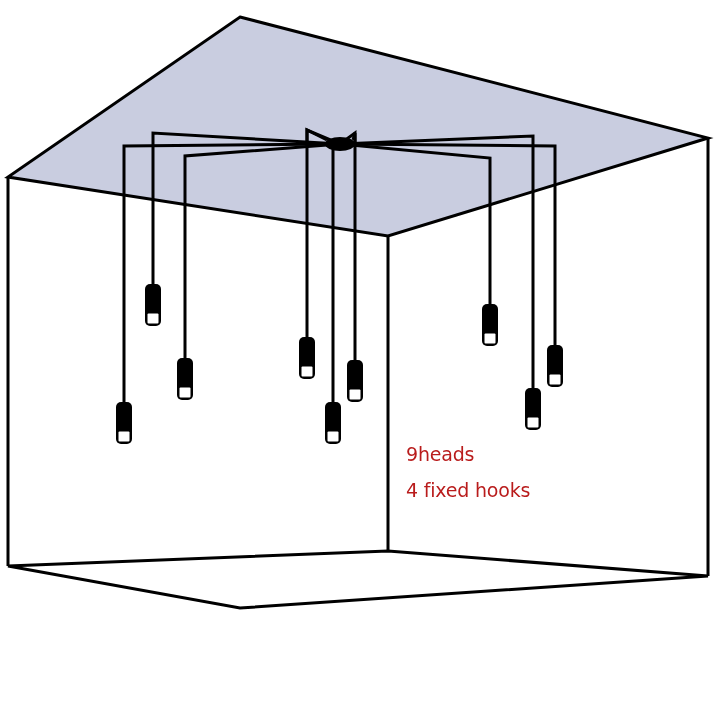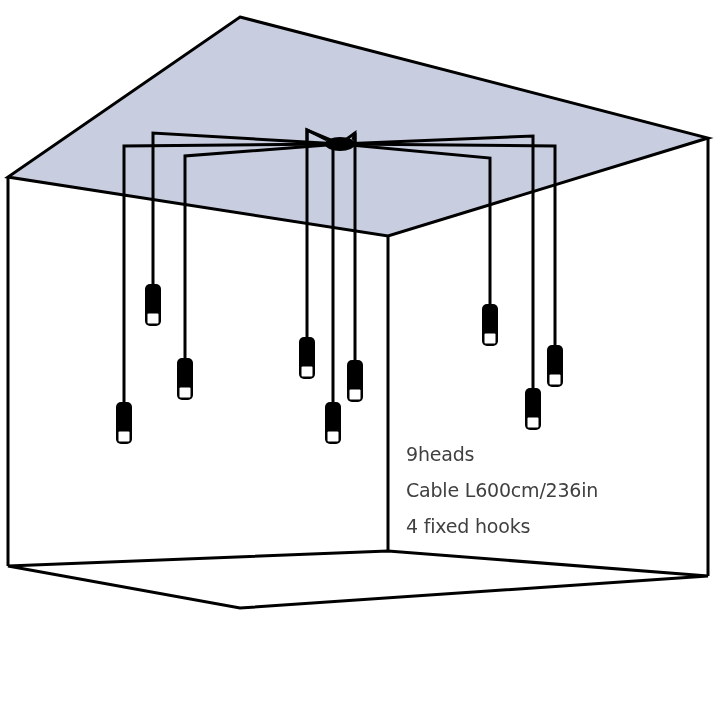--- a/index.html
+++ b/index.html
@@ -2,21 +2,21 @@
 <html><head>
   <meta charset="utf-8">
   <style>
     html, body { margin: 0; padding: 0; background: #ffffff; }
     body { width: 720px; height: 720px; position: relative; overflow: hidden; }
     #stage { position: absolute; left: 0; top: 0; width: 720px; height: 720px; }
     .label-block { position: absolute; left: 406px; top: 436px; }
     .spec-line {
       font-family: "DejaVu Sans", sans-serif;
       font-size: 19px;
-      color: #404040;
+      color: #b91c1c;
       line-height: 36px;
       white-space: nowrap;
       letter-spacing: -0.2px;
     }
   </style>
 </head>
 <body>
 
 <svg id="stage" viewBox="0 0 720 720" xmlns="http://www.w3.org/2000/svg">
 
@@ -80,15 +80,14 @@
 
   <g>
     <polyline points="327,140 307,130 307,143" fill="none" stroke="#000" stroke-width="3"></polyline>
     <polyline points="353,140 355,133 355,143" fill="none" stroke="#000" stroke-width="3"></polyline>
     <ellipse id="canopy" cx="340" cy="144" rx="15" ry="7" fill="#000"></ellipse>
   </g>
 </svg>
 
 <div class="label-block">
   <div class="spec-line">9heads</div>
-  <div class="spec-line">Cable L600cm/236in</div>
   <div class="spec-line">4 fixed hooks</div>
 </div>
 
 </body></html>

